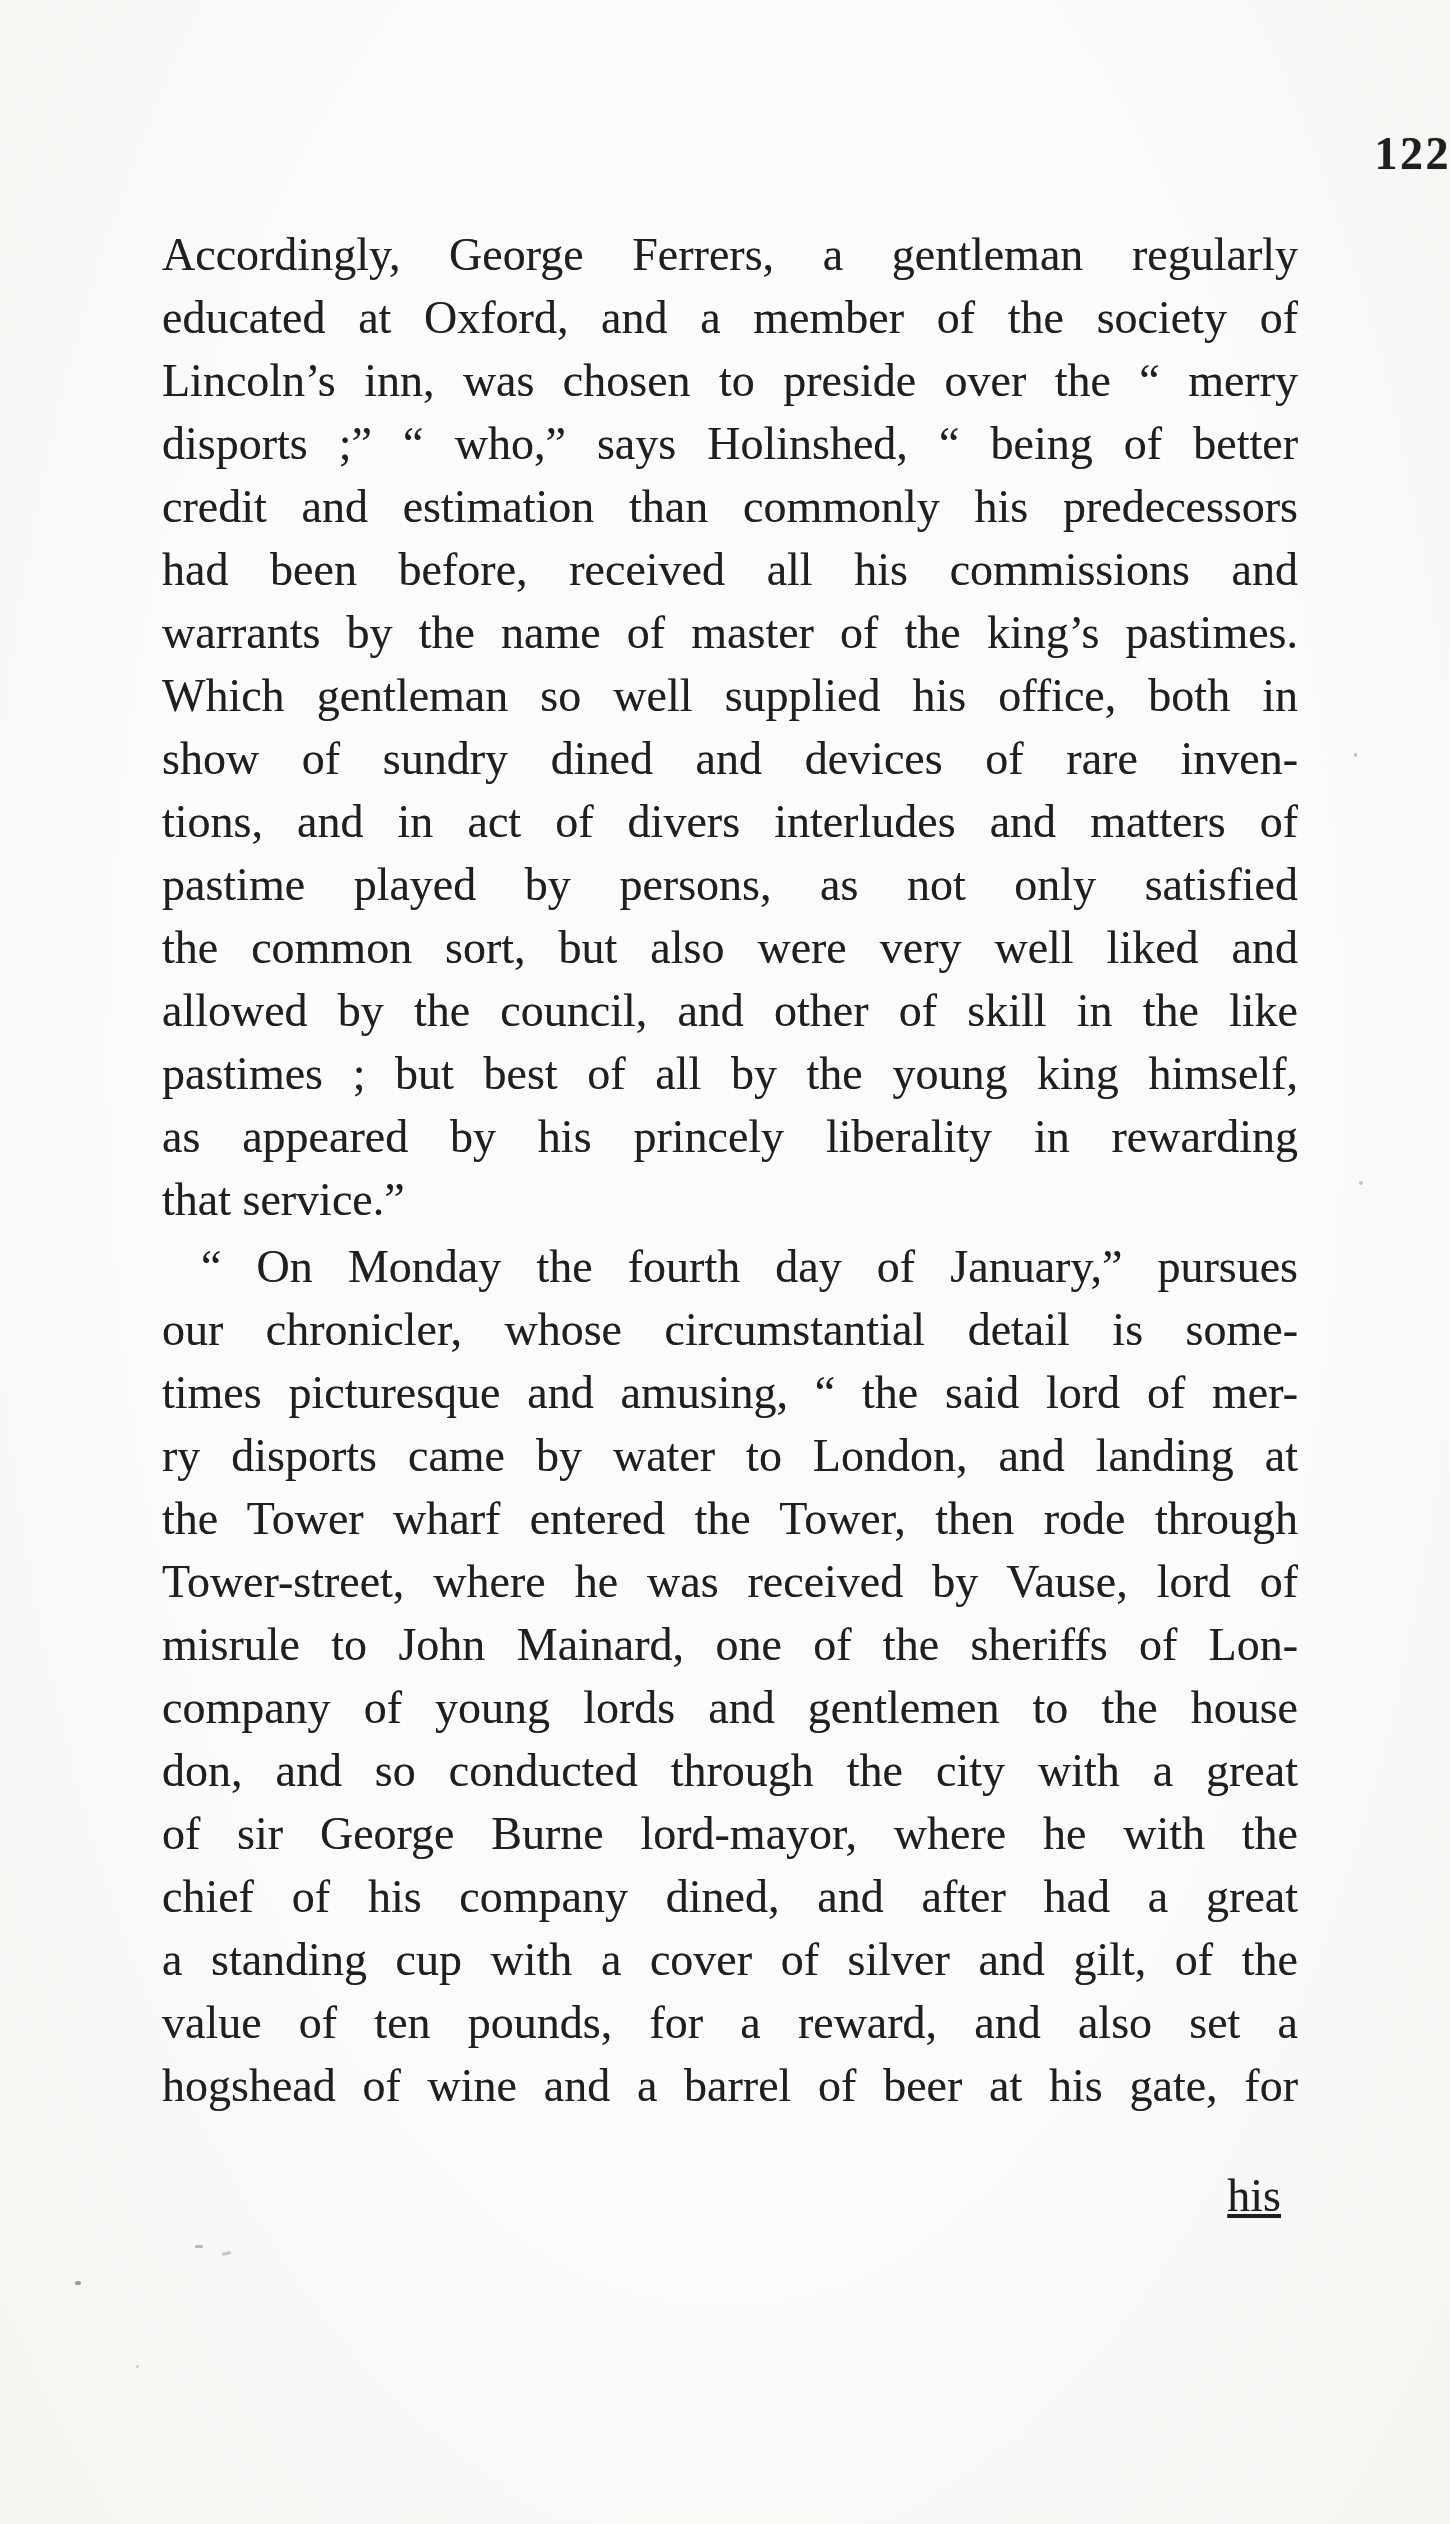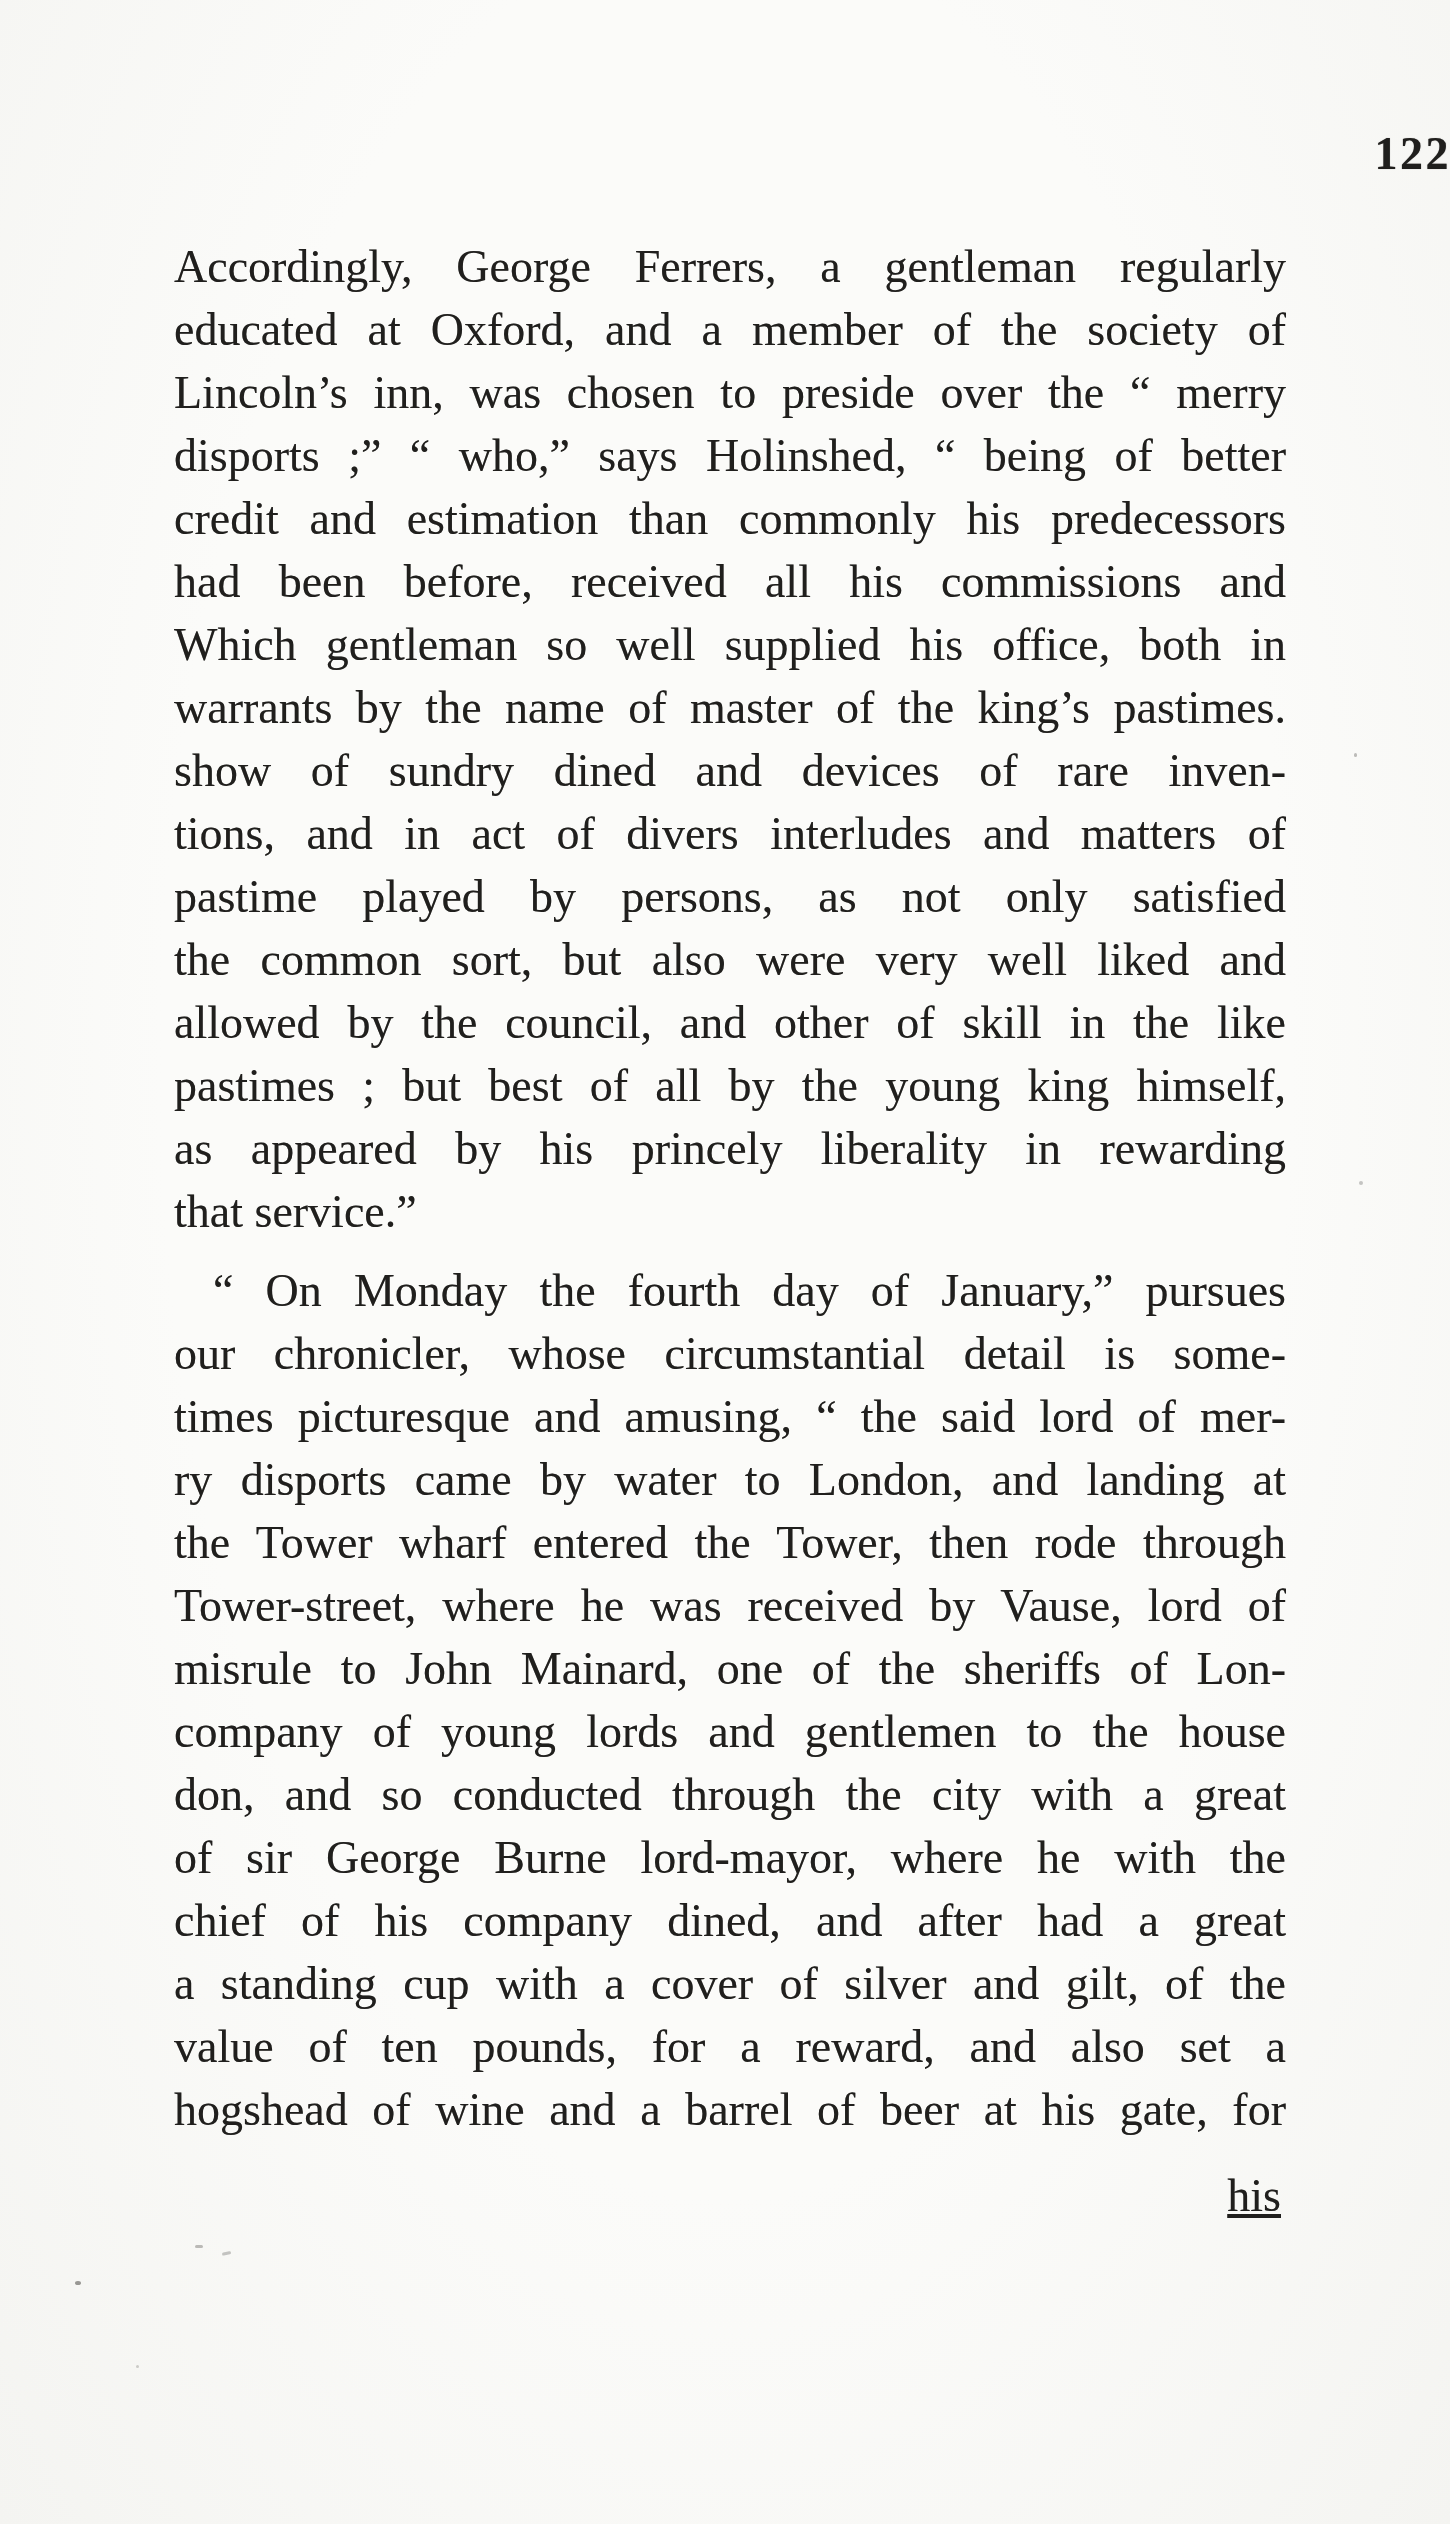--- a/index.html
+++ b/index.html
@@ -30,21 +30,21 @@
   }
   .text-block {
     position: absolute;
     top: 219px;
     left: 158px;
     width: 1144px;
     font-size: 46px;
     line-height: 63px;
     text-shadow: 0 0 0.5px rgba(32,31,29,0.45);
   }
-  .paragraph { margin: 16px; }
+  .paragraph { margin: 4px; }
   .line {
     text-align: justify;
     text-align-last: justify;
     height: 63px;
     overflow: hidden;
     white-space: nowrap;
   }
   
   .line { white-space: normal; }
   .line.no-stretch {
@@ -80,22 +80,22 @@
   <div class="page-number">122</div>
 
   <div class="text-block" id="text-block">
       <div class="paragraph">
         <div class="line">Accordingly, George Ferrers, a gentleman regularly</div>
         <div class="line">educated at Oxford, and a member of the society of</div>
         <div class="line">Lincoln’s inn, was chosen to preside over the “ merry</div>
         <div class="line">disports ;” “ who,” says Holinshed, “ being of better</div>
         <div class="line">credit and estimation than commonly his predecessors</div>
         <div class="line">had been before, received all his commissions and</div>
+        <div class="line">warrants by the name of master of the king’s pastimes.</div>
         <div class="line">Which gentleman so well supplied his office, both in</div>
-        <div class="line">warrants by the name of master of the king’s pastimes.</div>
         <div class="line">show of sundry dined and devices of rare inven-</div>
         <div class="line">tions, and in act of divers interludes and matters of</div>
         <div class="line">pastime played by persons, as not only satisfied</div>
         <div class="line">the common sort, but also were very well liked and</div>
         <div class="line">allowed by the council, and other of skill in the like</div>
         <div class="line">pastimes ; but best of all by the young king himself,</div>
         <div class="line">as appeared by his princely liberality in rewarding</div>
         <div class="line no-stretch">that service.”</div>
       </div>
       <div class="paragraph indent">

